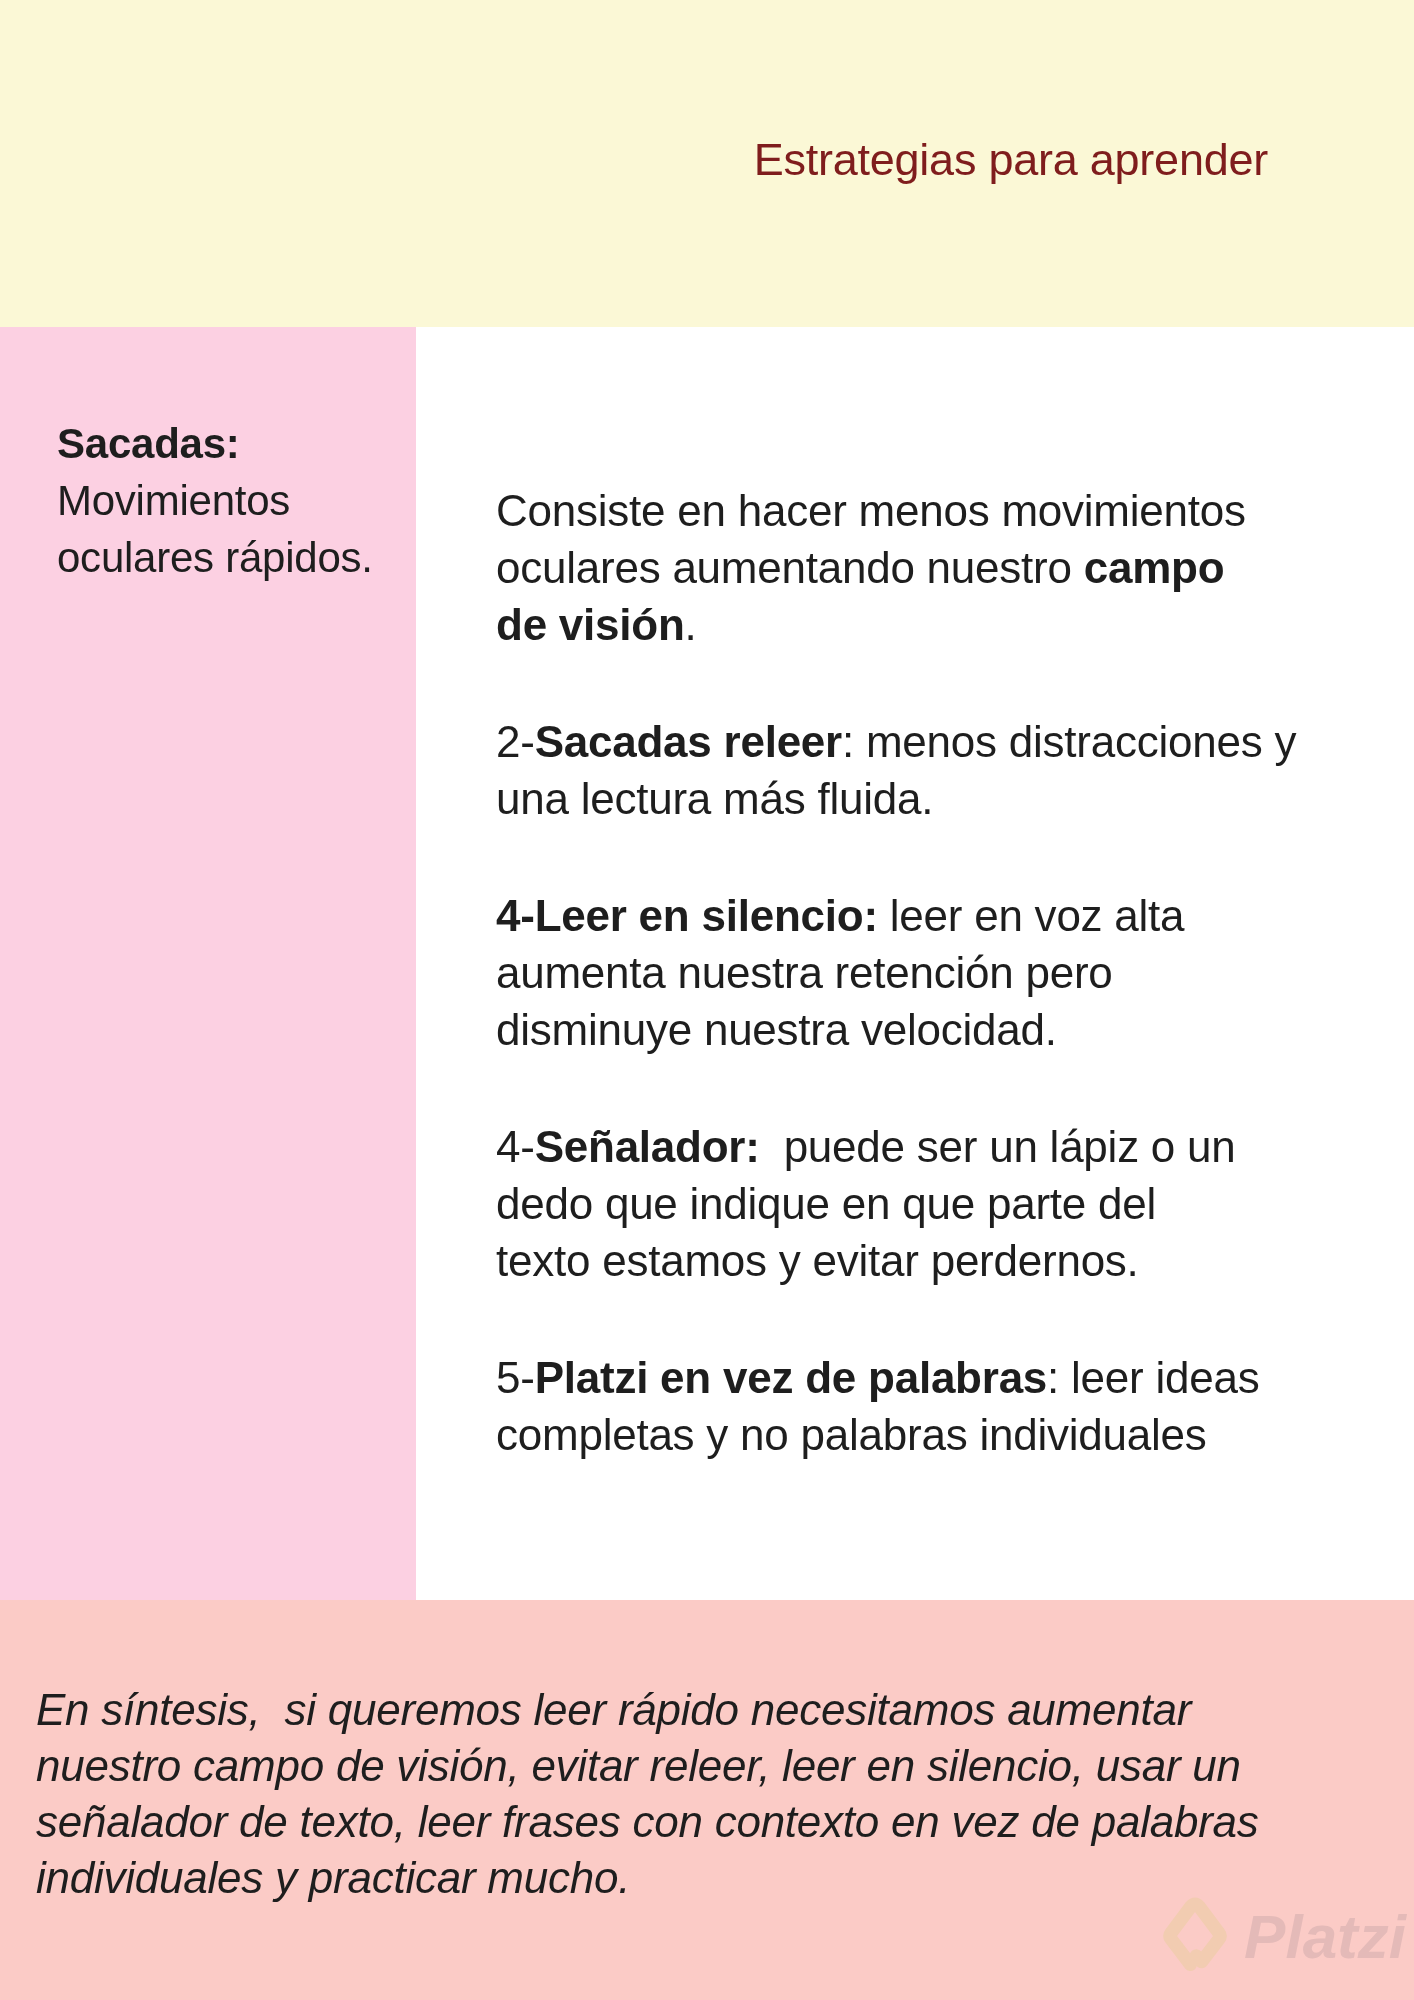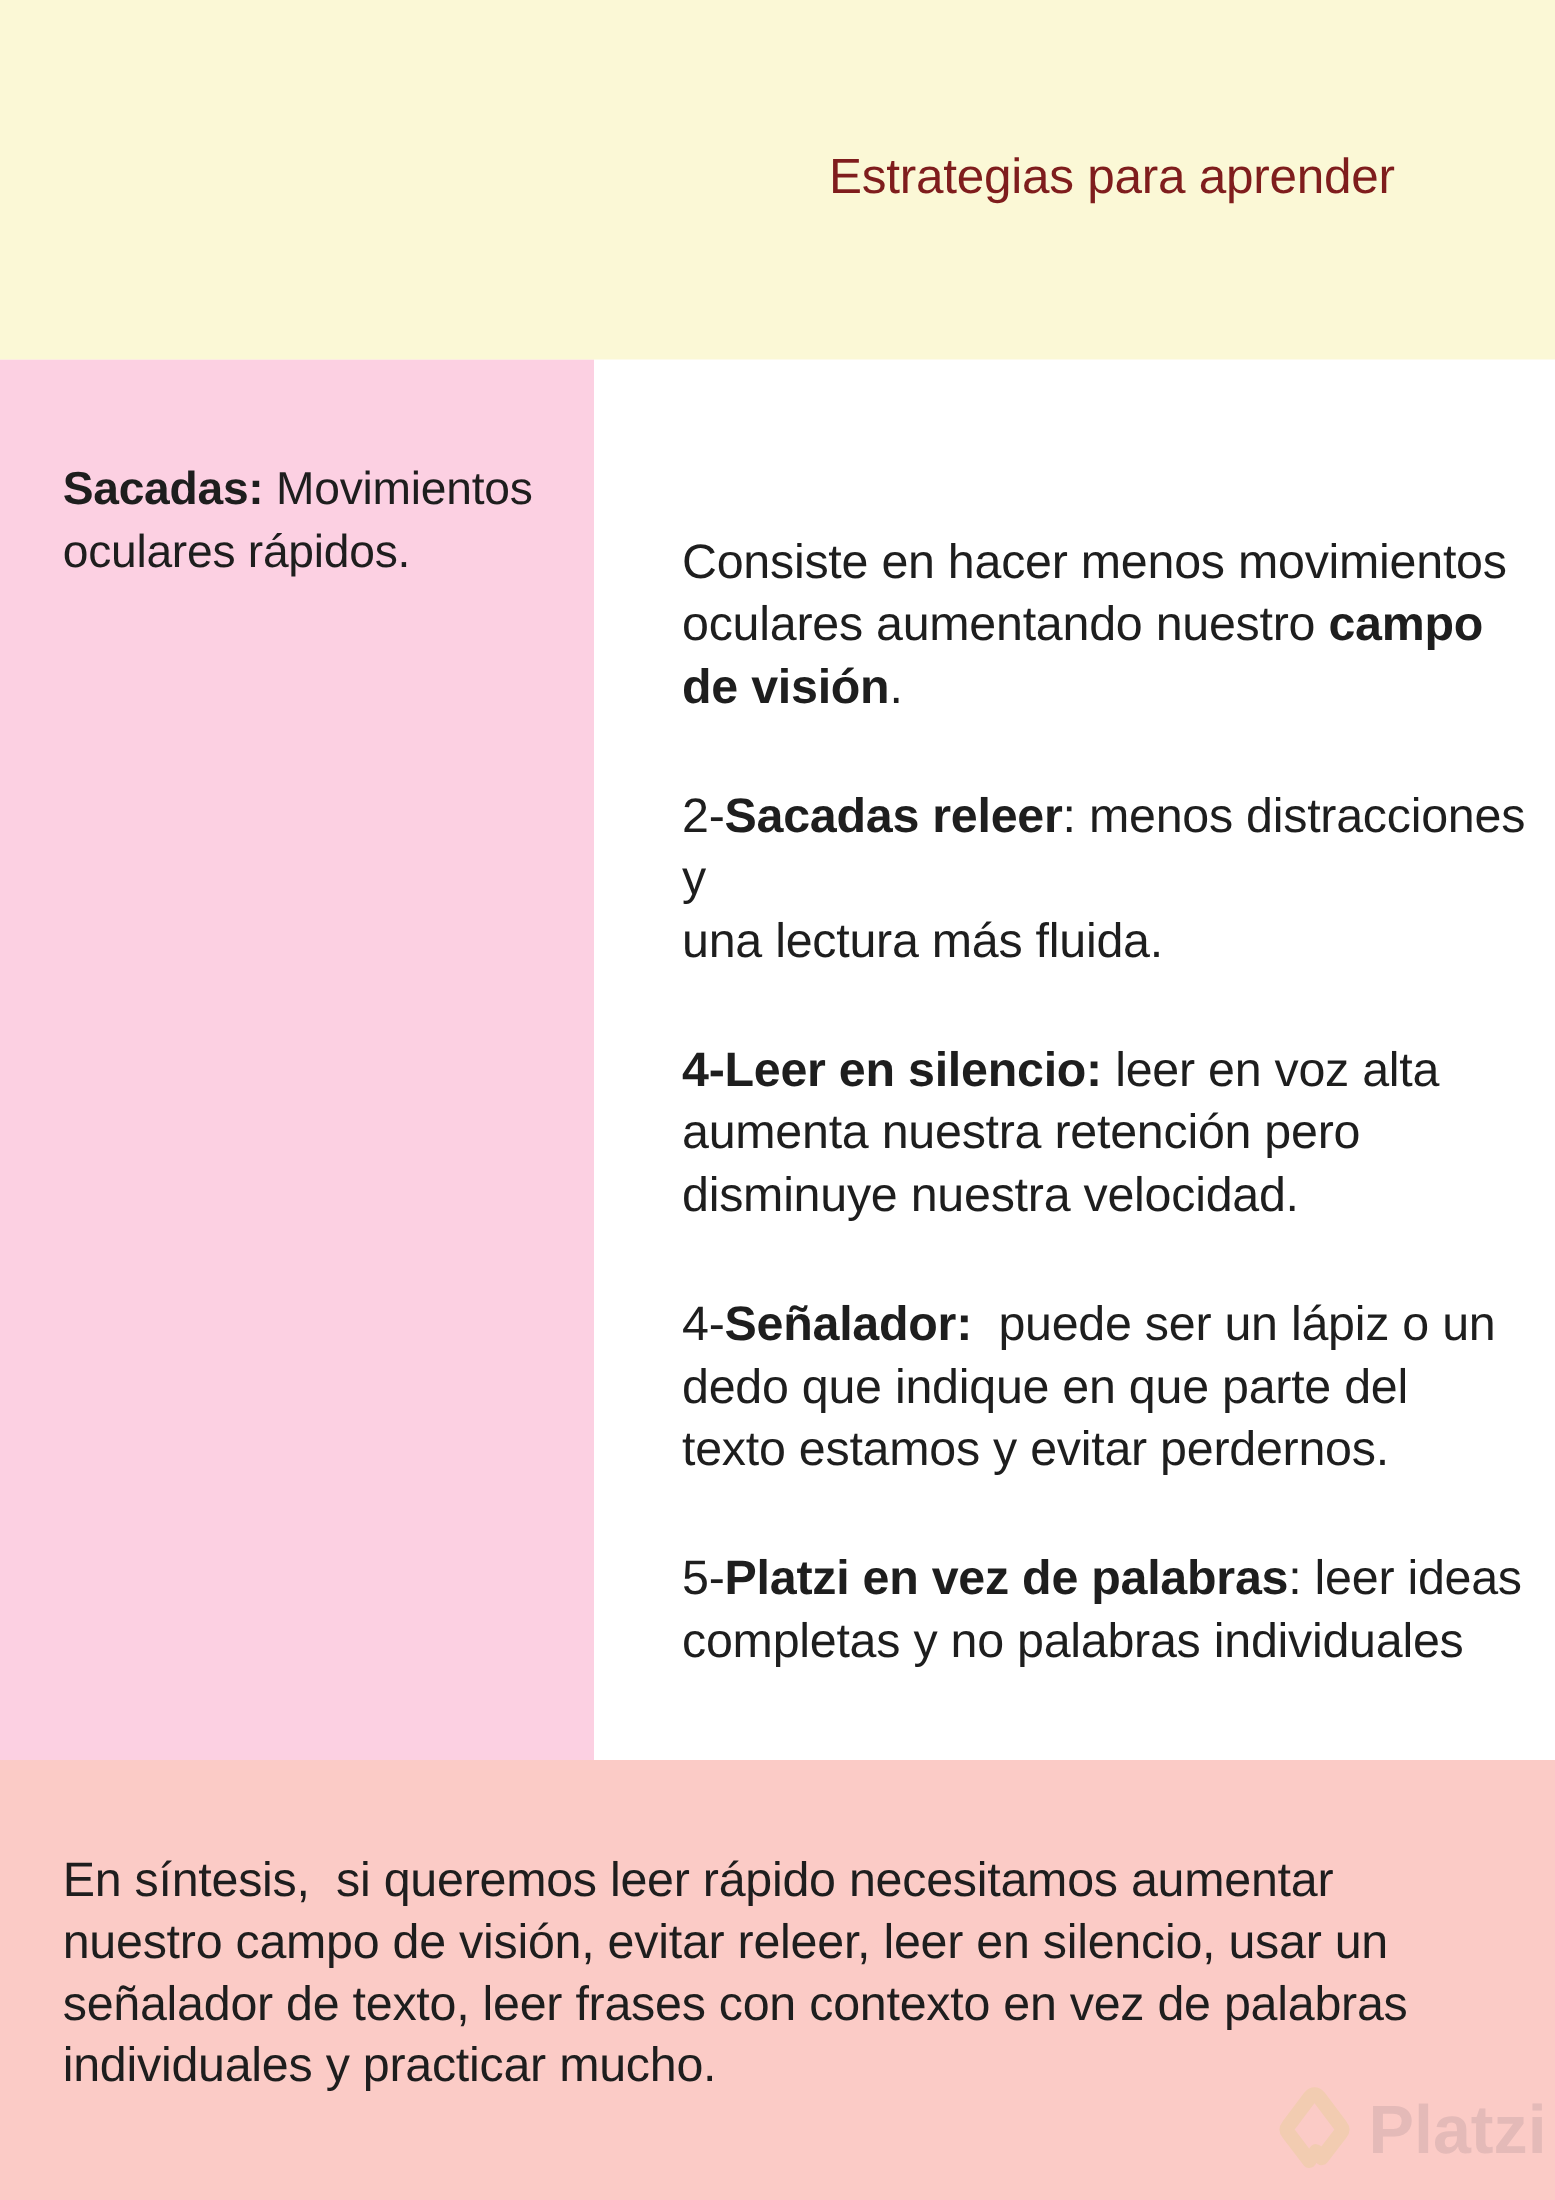--- a/index.html
+++ b/index.html
@@ -11,28 +11,28 @@
   body{font-family:"Liberation Sans",sans-serif;color:var(--text);background:#ffffff;letter-spacing:-0.015em;}
   .page{width:1414px;height:2000px;display:flex;flex-direction:column;}
 
   
   .band-yellow{height:327px;background:var(--yellow);padding-top:130px;padding-right:146px;text-align:right;flex:0 0 auto;}
   .title-line{display:block;line-height:60px;font-size:45px;font-weight:400;color:#7f1d1d;}
   .title-line.bold{font-size:46px;font-weight:700;}
 
   
   .middle{height:1273px;display:flex;flex:0 0 auto;}
-  .sidebar{width:540px;background:var(--pink);padding:88px 40px 0 57px;flex:0 0 auto;}
+  .sidebar{width:416px;background:var(--pink);padding:88px 40px 0 57px;flex:0 0 auto;}
   .sidebar-note{font-size:42px;line-height:57px;white-space:pre-wrap;}
   .content{flex:1 1 auto;background:#ffffff;padding:98px 0 0 80px;}
   .tip{font-size:44px;line-height:57px;margin:0 0 60px 0;white-space:pre-wrap;}
   .b{font-weight:700;}
 
   
-  .band-salmon{height:400px;background:var(--salmon);padding:82px 0 0 57px;position:relative;flex:0 0 auto;}
+  .band-salmon{height:400px;background:var(--salmon);padding:82px 0 0 36px;position:relative;flex:0 0 auto;font-style:italic;}
   .summary{font-size:44px;line-height:56px;white-space:pre-wrap;max-width:1340px;}
 
   .watermark{position:absolute;right:8px;bottom:22px;display:flex;align-items:center;gap:16px;}
   .watermark svg{display:block;}
   .wm-text{font-size:62px;font-weight:700;color:var(--watermark_text);letter-spacing:0;}
 </style>
 </head>
 <body>
 
 <div class="page">

